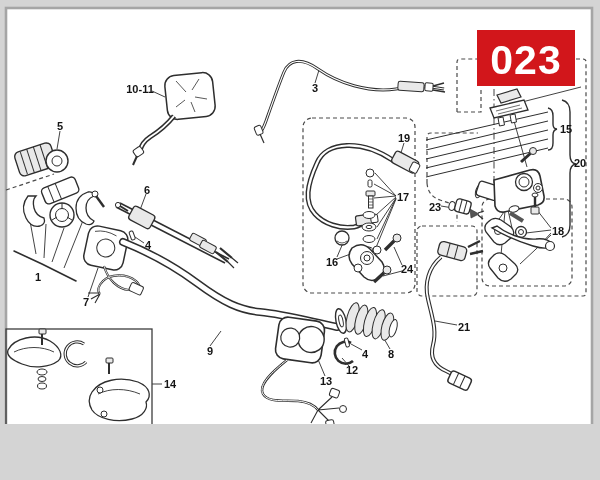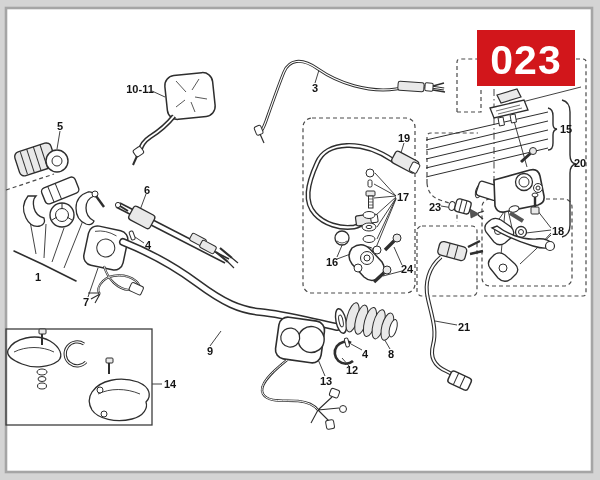--- a/index.html
+++ b/index.html
@@ -1,16 +1,16 @@
 <!DOCTYPE html>
 <html><head>
 <meta charset="utf-8">
 <style>
   html,body{margin:0;padding:0;background:#d4d4d4;}
-  #stage{position:relative;width:600px;height:480px;overflow:hidden;font-family:"Liberation Sans",sans-serif;}
+  #stage{position:relative;width:600px;height:424px;overflow:hidden;font-family:"Liberation Sans",sans-serif;}
   svg{position:absolute;left:0;top:0;}
   .plbl{font-family:"Liberation Sans",sans-serif;font-size:11px;font-weight:bold;fill:#141414;
         text-anchor:middle;dominant-baseline:central;}
   .badge-num{font-family:"Liberation Sans",sans-serif;font-size:41px;font-weight:bold;
              text-anchor:middle;dominant-baseline:central;letter-spacing:1px;}
   .ink{stroke:#2e2e2e;fill:none;}
   .part{stroke:#2e2e2e;fill:#ffffff;}
   .partg{stroke:#2e2e2e;fill:#e9e9e9;}
   .leader{stroke:#2e2e2e;stroke-width:0.9;fill:none;}
   .dashed{stroke:#4a4a4a;stroke-width:1.2;fill:none;stroke-dasharray:4 3;}

